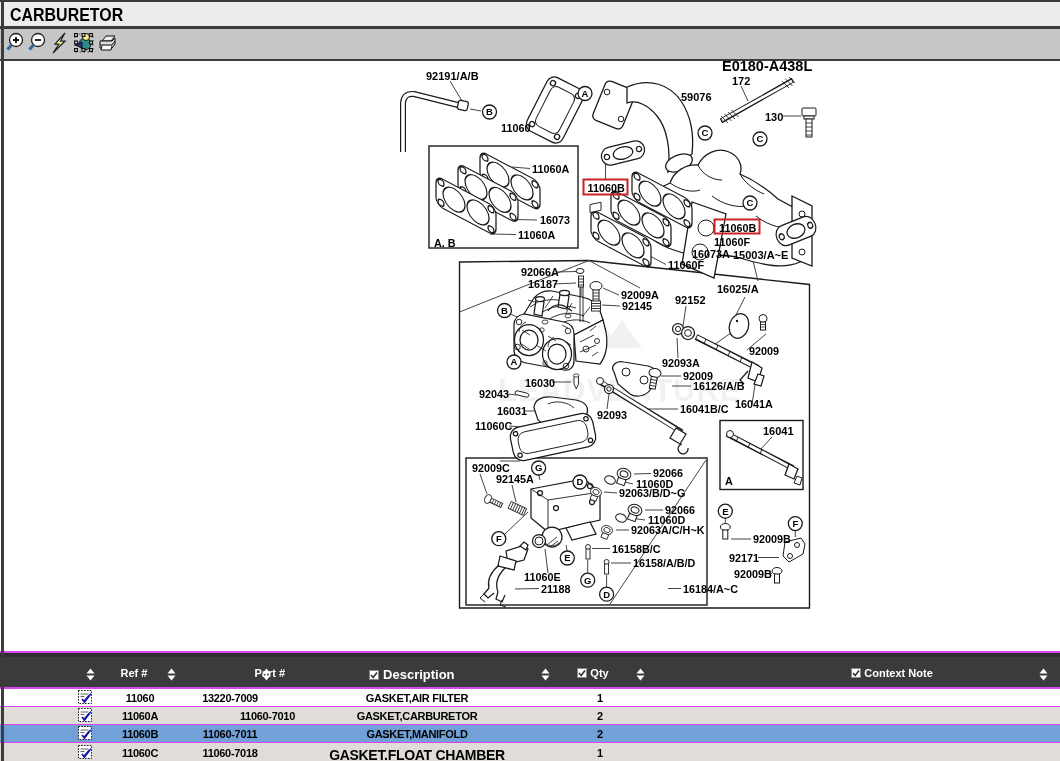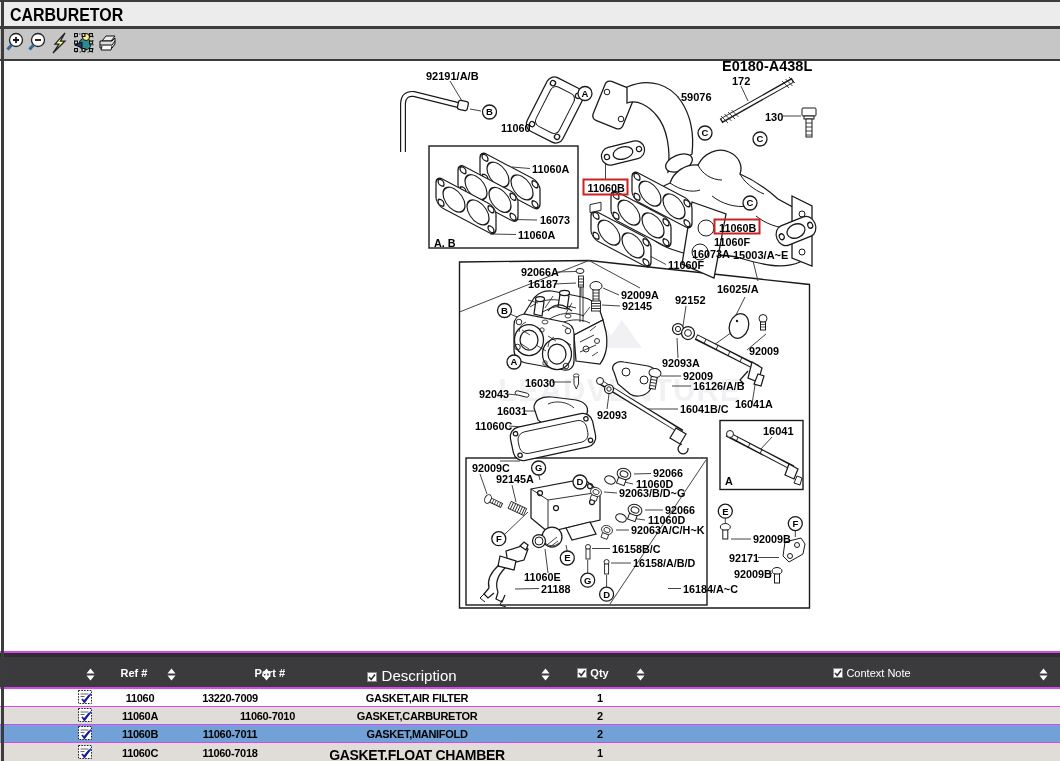--- a/index.html
+++ b/index.html
@@ -463,37 +463,37 @@
 <div style="position:absolute;left:74px;top:15.5px;width:120px;text-align:center;color:#fff;font-size:11px;font-weight:bold;white-space:nowrap;">Ref #</div>
 <div style="position:absolute;left:166.5px;top:16px;"><svg width="9" height="13" viewBox="0 0 9 13">
         <path d="M4.5,0.5 L8.5,5.5 H0.5 Z" fill="#fff"></path>
         <path d="M4.5,12.5 L8.5,7.5 H0.5 Z" fill="#fff"></path>
       </svg></div>
 <div style="position:absolute;left:165px;top:15.5px;width:120px;text-align:right;color:#fff;font-size:11px;font-weight:bold;white-space:nowrap;">Part #</div>
 <div style="position:absolute;left:261.5px;top:16px;"><svg width="9" height="13" viewBox="0 0 9 13">
         <path d="M4.5,0.5 L8.5,5.5 H0.5 Z" fill="#fff"></path>
         <path d="M4.5,12.5 L8.5,7.5 H0.5 Z" fill="#fff"></path>
       </svg></div>
-<div style="position:absolute;left:332px;top:15.5px;width:160px;text-align:center;color:#fff;font-size:15px;font-weight:normal;white-space:nowrap;"><svg width="10" height="10" viewBox="0 0 10 10" style="vertical-align:-1px">
+<div style="position:absolute;left:332px;top:15.5px;width:160px;text-align:center;color:#fff;font-size:13px;font-weight:bold;white-space:nowrap;"><svg width="10" height="10" viewBox="0 0 10 10" style="vertical-align:-1px">
         <rect x="0.5" y="0.5" width="9" height="9" fill="#fff" stroke="#888"></rect>
         <path d="M2,5 l2.2,2.5 L8,2.5" stroke="#333" stroke-width="1.6" fill="none"></path>
       </svg> Description</div>
 <div style="position:absolute;left:540.5px;top:16px;"><svg width="9" height="13" viewBox="0 0 9 13">
         <path d="M4.5,0.5 L8.5,5.5 H0.5 Z" fill="#fff"></path>
         <path d="M4.5,12.5 L8.5,7.5 H0.5 Z" fill="#fff"></path>
       </svg></div>
 <div style="position:absolute;left:553px;top:15.5px;width:80px;text-align:center;color:#fff;font-size:11px;font-weight:bold;white-space:nowrap;"><svg width="10" height="10" viewBox="0 0 10 10" style="vertical-align:-1px">
         <rect x="0.5" y="0.5" width="9" height="9" fill="#fff" stroke="#888"></rect>
         <path d="M2,5 l2.2,2.5 L8,2.5" stroke="#333" stroke-width="1.6" fill="none"></path>
       </svg> Qty</div>
 <div style="position:absolute;left:635.5px;top:16px;"><svg width="9" height="13" viewBox="0 0 9 13">
         <path d="M4.5,0.5 L8.5,5.5 H0.5 Z" fill="#fff"></path>
         <path d="M4.5,12.5 L8.5,7.5 H0.5 Z" fill="#fff"></path>
       </svg></div>
-<div style="position:absolute;left:792px;top:15.5px;width:160px;text-align:center;color:#fff;font-size:11px;font-weight:normal;white-space:nowrap;"><svg width="10" height="10" viewBox="0 0 10 10" style="vertical-align:-1px">
+<div style="position:absolute;left:812px;top:15.5px;width:160px;text-align:center;color:#fff;font-size:11px;font-weight:bold;white-space:nowrap;"><svg width="10" height="10" viewBox="0 0 10 10" style="vertical-align:-1px">
         <rect x="0.5" y="0.5" width="9" height="9" fill="#fff" stroke="#888"></rect>
         <path d="M2,5 l2.2,2.5 L8,2.5" stroke="#333" stroke-width="1.6" fill="none"></path>
       </svg> Context Note</div>
 <div style="position:absolute;left:1038.5px;top:16px;"><svg width="9" height="13" viewBox="0 0 9 13">
         <path d="M4.5,0.5 L8.5,5.5 H0.5 Z" fill="#fff"></path>
         <path d="M4.5,12.5 L8.5,7.5 H0.5 Z" fill="#fff"></path>
       </svg></div>
 <div style="position:absolute;left:0;top:37.5px;width:1060px;height:17px;background:#ffffff;">
 <div style="position:absolute;left:75px;top:1.5px;width:20px;text-align:center;"><svg width="15" height="15" viewBox="0 0 15 15">
           <rect x="0.5" y="0.5" width="13" height="13" fill="#fff" stroke="#222" stroke-dasharray="1.6,1.2"></rect>

